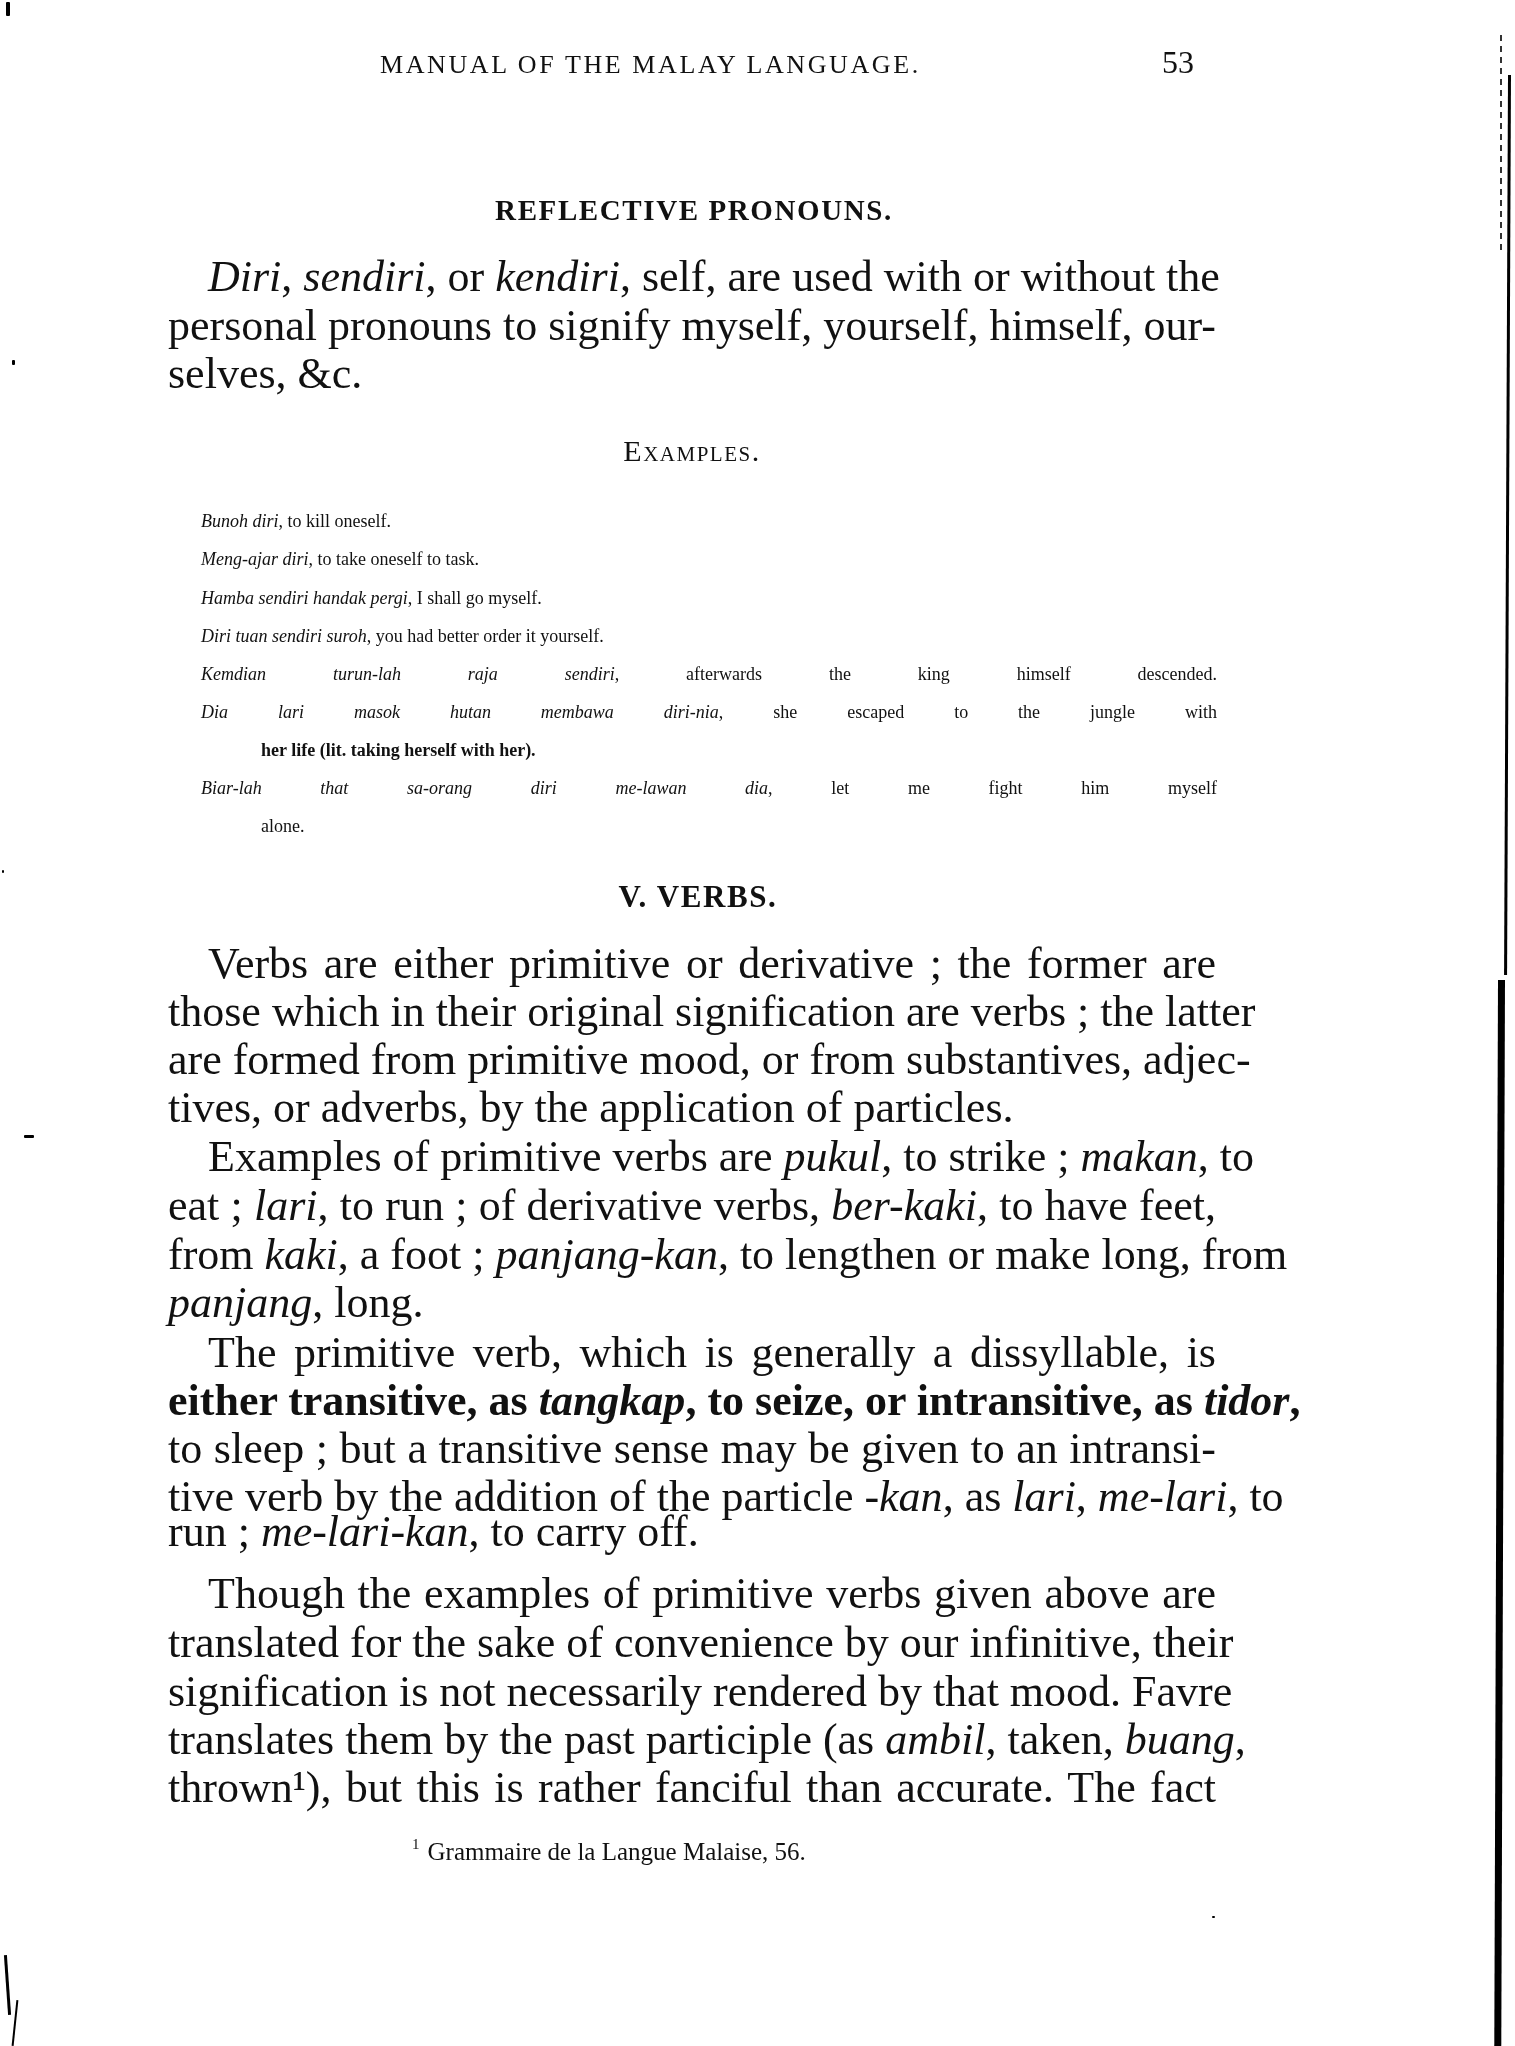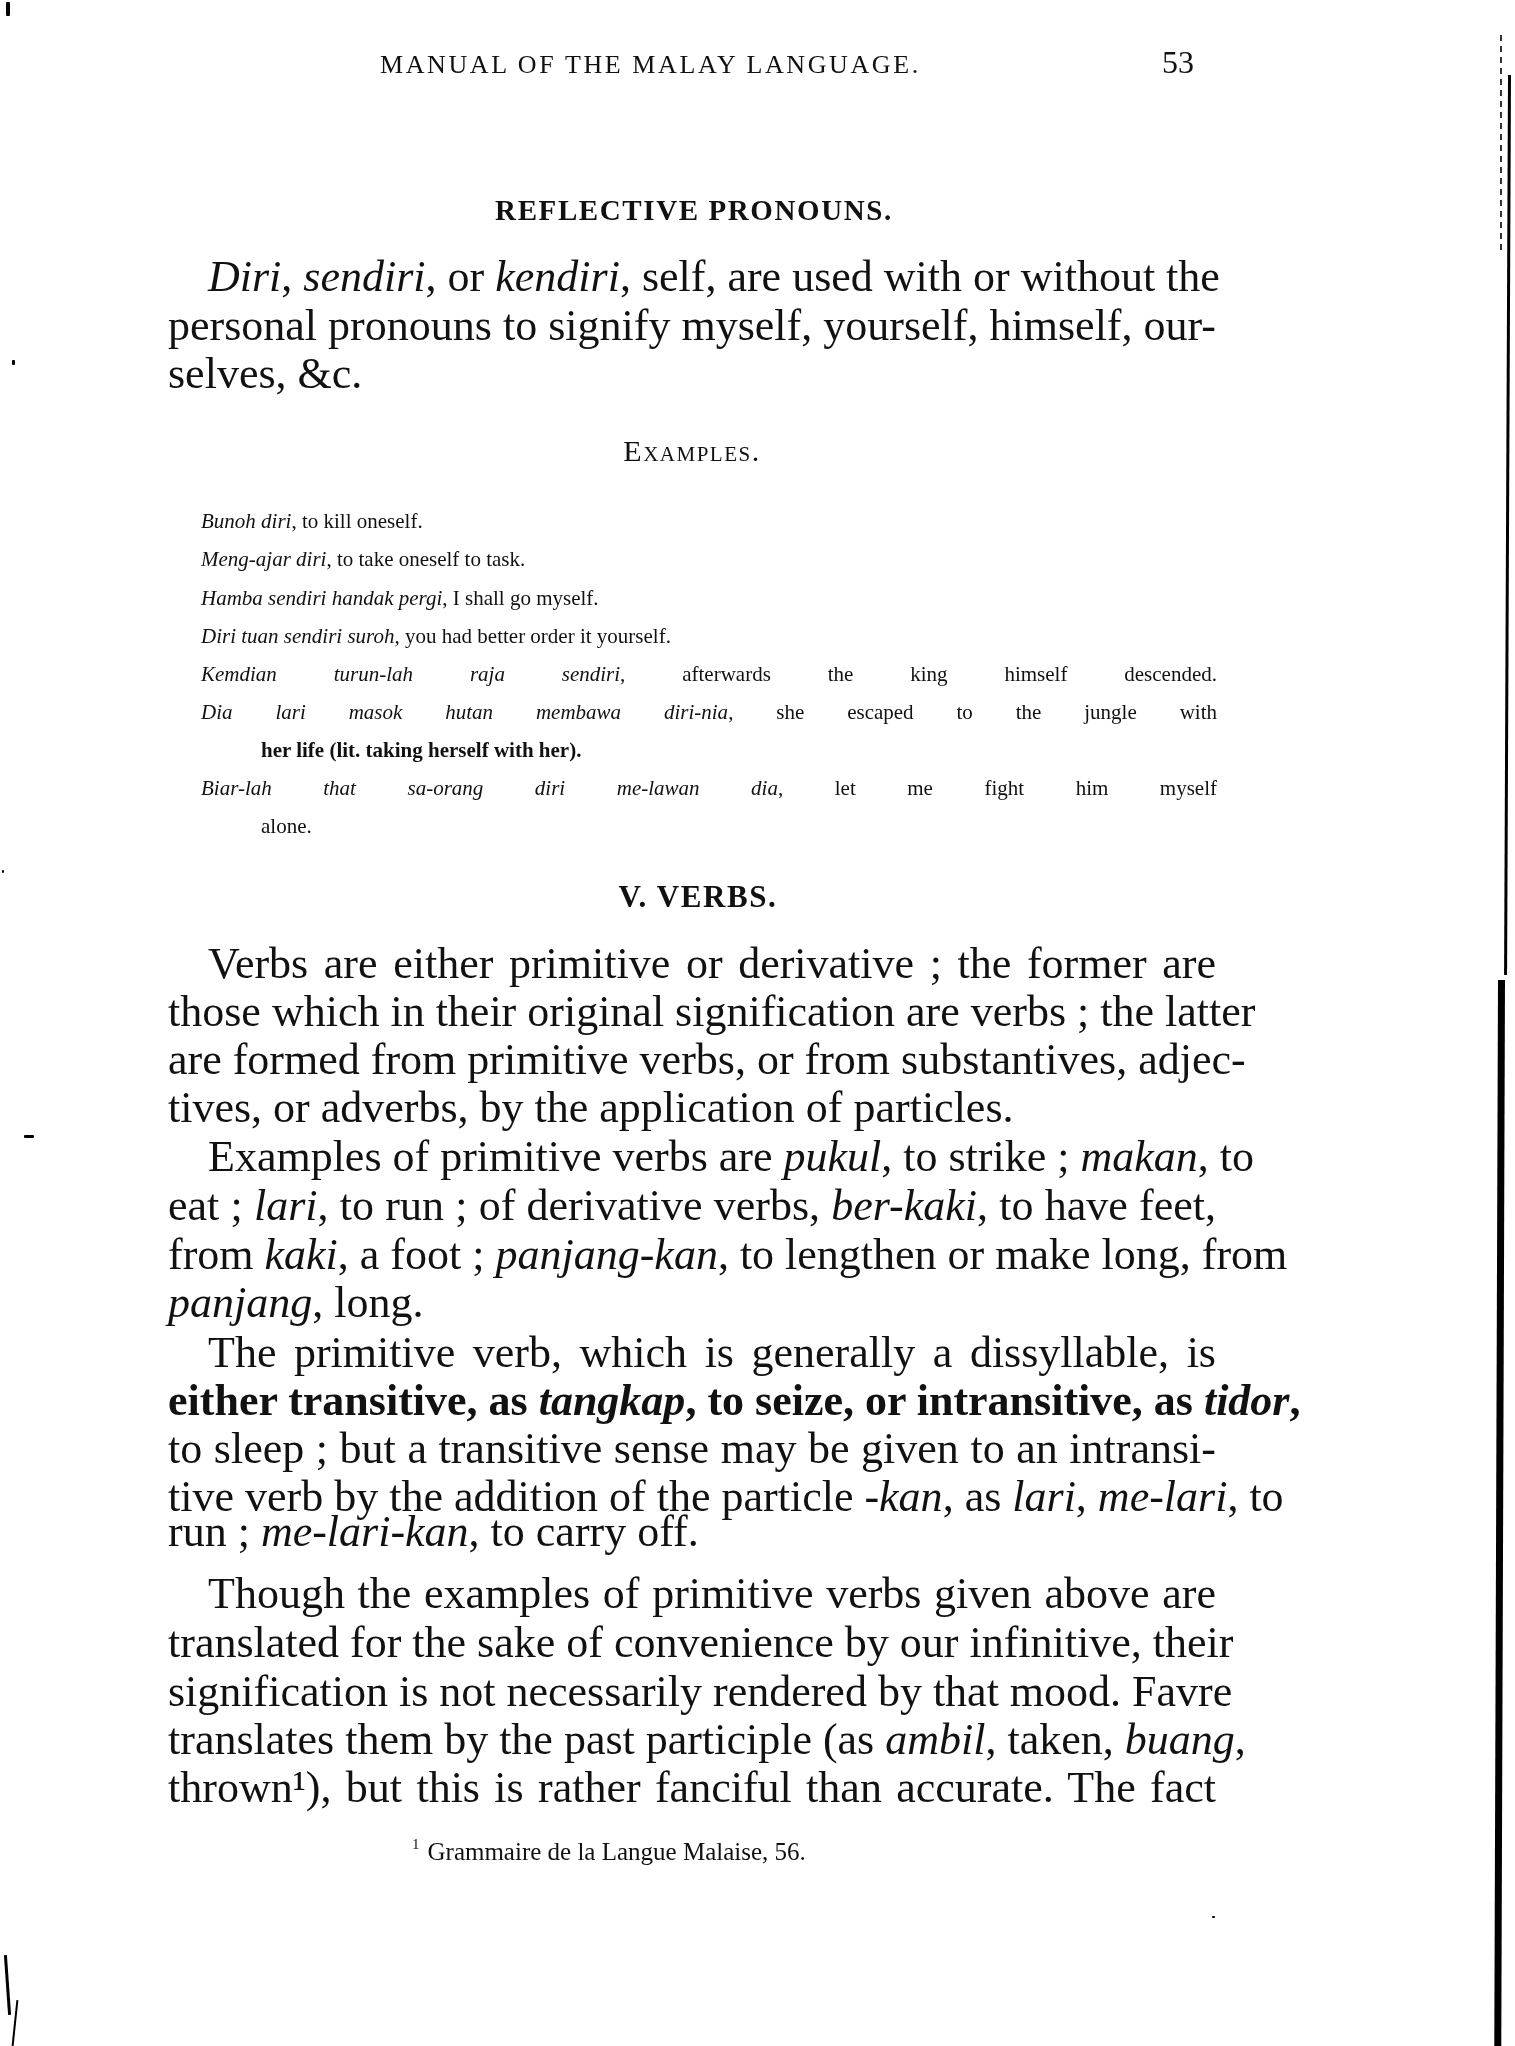--- a/index.html
+++ b/index.html
@@ -7,21 +7,21 @@
          font-family: "Liberation Serif", "DejaVu Serif", serif; color: #111; }
   .abs { position: absolute; white-space: nowrap; }
   .running-head { left: 380px; top: 50px; font-size: 26px; letter-spacing: 2.6px; }
   .page-num { left: 1162px; top: 44px; font-size: 32px; }
   .h-section { font-weight: bold; font-size: 29px; letter-spacing: 1.6px; text-align: center; }
   .h-sub { font-size: 30px; font-variant: small-caps; letter-spacing: 1.5px; text-align: center; }
   .line { position: absolute; left: 168px; width: 1048px; height: 48px; font-size: 44px;
           line-height: 48px; text-align: justify; text-align-last: justify; white-space: nowrap; }
   .line.indent { left: 208px; width: 1008px; }
   .line.last { text-align-last: left; }
-  .ex-line { position: absolute; left: 201px; width: 1016px; font-size: 21px; line-height: 36px;
+  .ex-line { position: absolute; left: 201px; width: 1016px; font-size: 18px; line-height: 36px;
              text-align: justify; text-align-last: justify; white-space: nowrap; }
   .ex-line.cont { left: 261px; width: 956px; text-align-last: left; }
   .ex-line.short { text-align-last: left; }
   .seg-i { font-style: italic; }
   .footnote { left: 412px; top: 1838px; font-size: 25px; }
   .footnote sup { font-size: 15px; position: relative; top: -2px; margin-right: 8px; }
   .border-line { position: absolute; background: #000; }
   .speck { position: absolute; background: #000; border-radius: 1px; }
   .dotted-rule { position: absolute; left: 1500px; top: 35px; width: 2px; height: 220px;
                  background: repeating-linear-gradient(#333 0 6px, transparent 6px 11px); }
@@ -63,21 +63,21 @@
   <div class="ex-line cont" style="top:732px;font-weight:bold;"><span>her life (lit. taking herself with her).</span></div>
   <div class="ex-line" style="top:770px;"><span class="seg-i">Biar-lah that sa-orang diri me-lawan dia</span><span>, let me fight him myself</span></div>
   <div class="ex-line cont" style="top:808px;"><span>alone.</span></div>
 </div>
 
 <div class="abs h-section" style="left:592px;top:879px;width:212px;font-size:31px;">V. VERBS.</div>
 
 <div>
   <div class="line indent" style="top:940px;"><span>Verbs are either primitive or derivative ; the former are</span></div>
   <div class="line" style="top:988px;"><span>those which in their original signification are verbs ; the latter</span></div>
-  <div class="line" style="top:1036px;"><span>are formed from primitive verbs, or from substantives, adjec-</span></div>
+  <div class="line" style="top:1036px;"><span>are formed from primitive mood, or from substantives, adjec-</span></div>
   <div class="line last" style="top:1084px;"><span>tives, or adverbs, by the application of particles.</span></div>
 </div>
 
 <div>
   <div class="line indent" style="top:1133px;"><span>Examples of primitive verbs are </span><span class="seg-i">pukul</span><span>, to strike ; </span><span class="seg-i">makan</span><span>, to</span></div>
   <div class="line" style="top:1182px;"><span>eat ; </span><span class="seg-i">lari</span><span>, to run ; of derivative verbs, </span><span class="seg-i">ber-kaki</span><span>, to have feet,</span></div>
   <div class="line" style="top:1231px;"><span>from </span><span class="seg-i">kaki</span><span>, a foot ; </span><span class="seg-i">panjang-kan</span><span>, to lengthen or make long, from</span></div>
   <div class="line last" style="top:1279px;"><span class="seg-i">panjang</span><span>, long.</span></div>
 </div>
 

